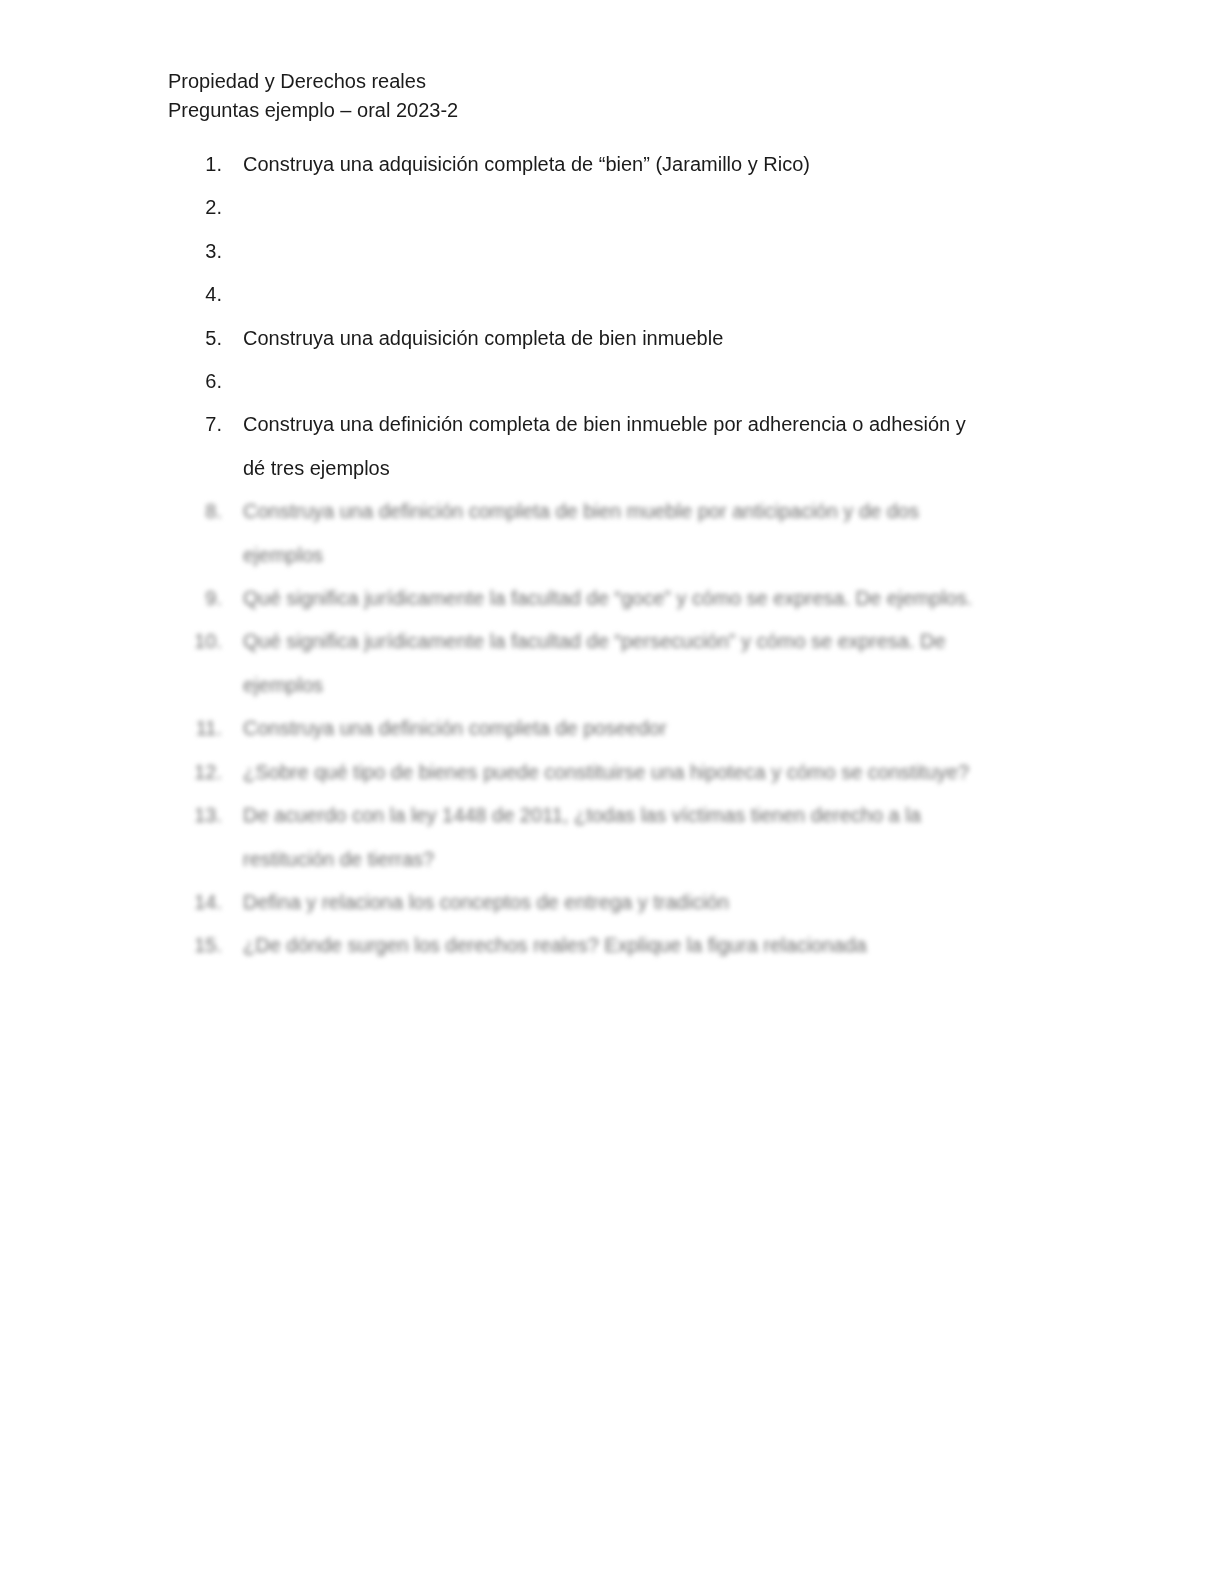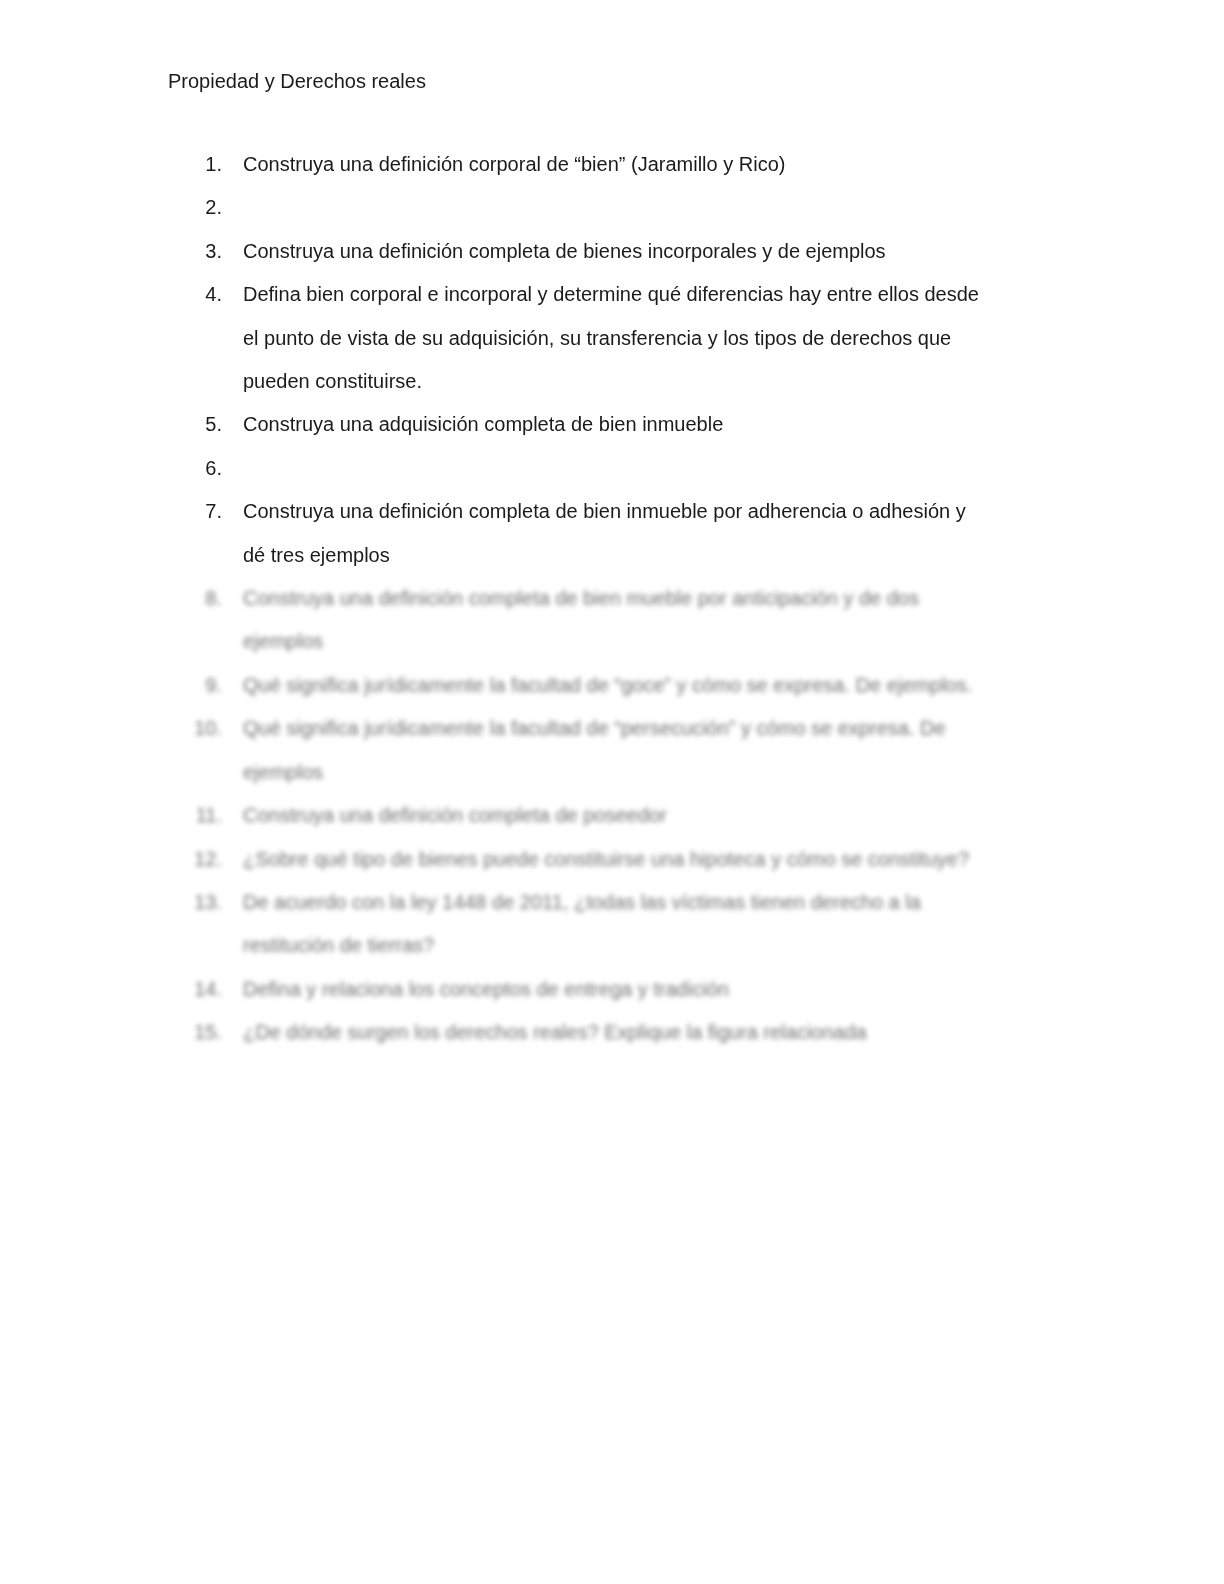--- a/index.html
+++ b/index.html
@@ -52,41 +52,38 @@
     color: #6f6f6f;
     filter: blur(2.8px);
   }
 </style>
 </head>
 <body>
 
 <div class="page">
   <div class="doc-header">
     <div>Propiedad y Derechos reales</div>
+    <div>Preguntas ejemplo – oral 2023-2</div>
   </div>
   <ol class="qlist">
   <li class="q-row">
     <span class="q-num">1.</span>
-    <span class="q-text">Construya una definición corporal de “bien” (Jaramillo y Rico)</span>
+    <span class="q-text">Construya una adquisición completa de “bien” (Jaramillo y Rico)</span>
   </li>
 
   <li class="q-row">
     <span class="q-num">2.</span>
   </li>
 
   <li class="q-row">
     <span class="q-num">3.</span>
-    <span class="q-text">Construya una definición completa de bienes incorporales y de ejemplos</span>
   </li>
 
   <li class="q-row">
     <span class="q-num">4.</span>
-    <span class="q-text">Defina bien corporal e incorporal y determine qué diferencias hay entre ellos desde
-el punto de vista de su adquisición, su transferencia y los tipos de derechos que
-pueden constituirse.</span>
   </li>
 
   <li class="q-row">
     <span class="q-num">5.</span>
     <span class="q-text">Construya una adquisición completa de bien inmueble</span>
   </li>
 
   <li class="q-row">
     <span class="q-num">6.</span>
   </li>

